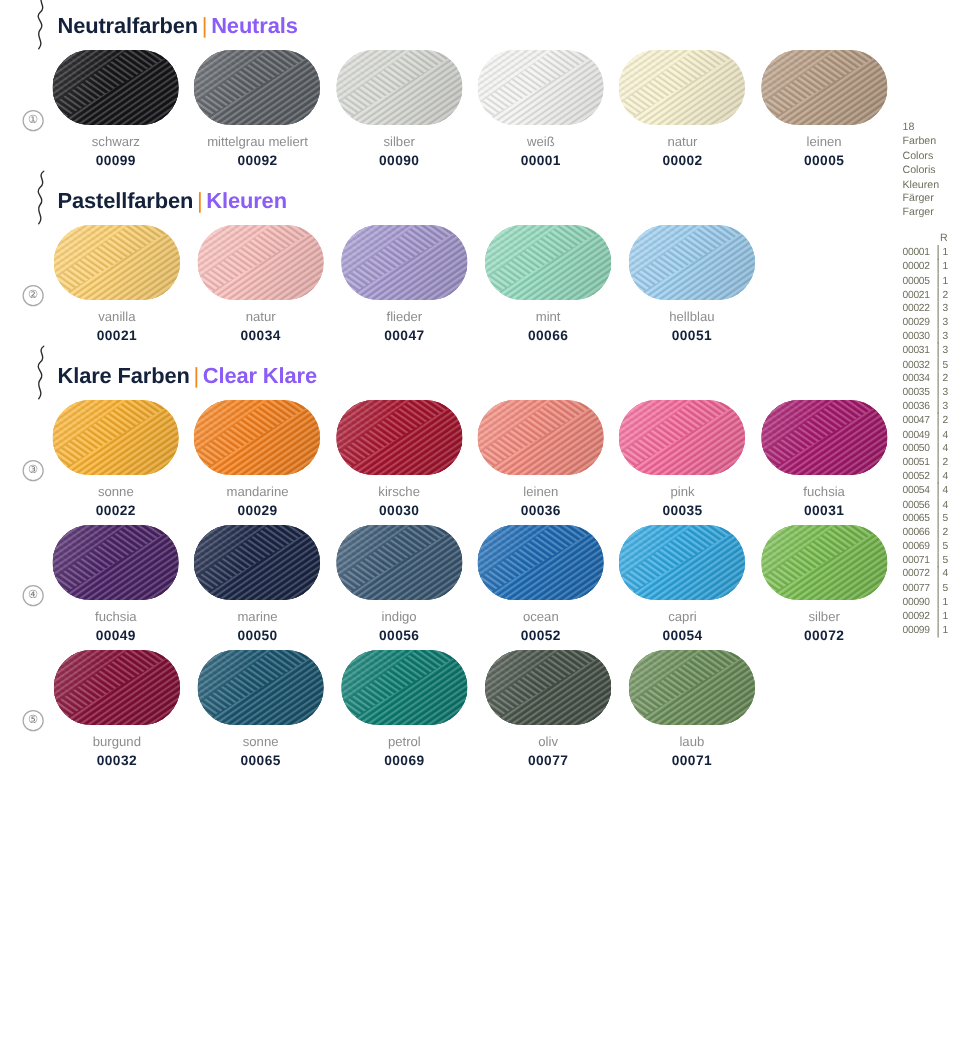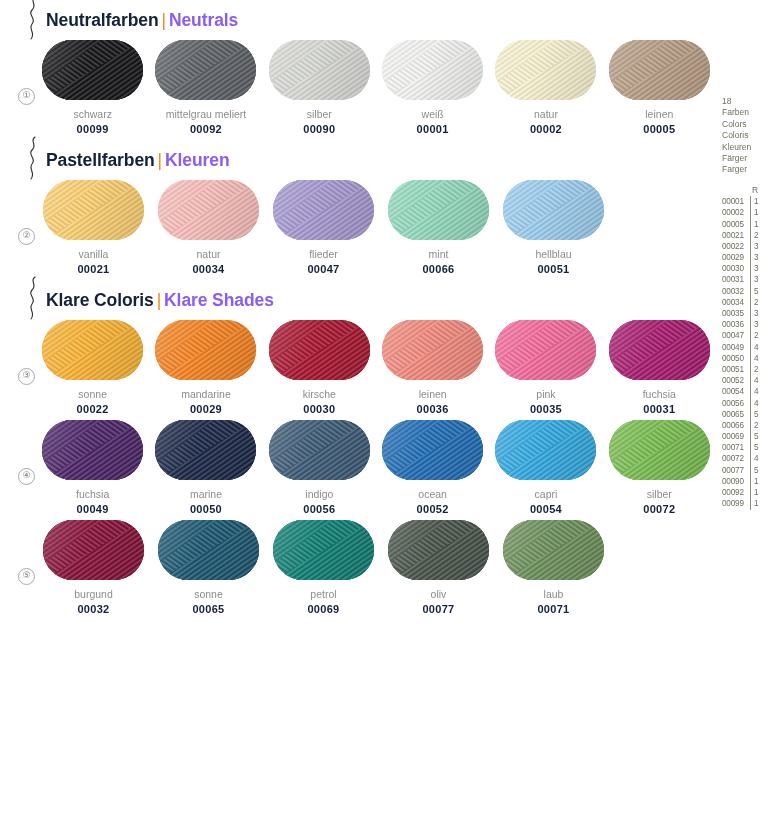--- a/index.html
+++ b/index.html
@@ -474,21 +474,21 @@
               <div class="ccode">00051</div>
             </div>
           </div>
         </div>
       </div>
       <div class="section">
         <div class="section-head">
           <svg class="squiggle" viewBox="0 0 20 44" width="20" height="44">
             <path d="M11 1 C5 5, 14 9, 8 14 C3 19, 13 22, 8 28 C4 33, 12 37, 7 43" fill="none" stroke="#2b2b2b" stroke-width="1.1" stroke-linecap="round"></path>
           </svg>
-          <div class="section-title"><span>Klare Coloris</span><span class="sep">|</span><span class="en">Klare Shades</span></div>
+          <div class="section-title"><span>Klare Farben</span><span class="sep">|</span><span class="en">Clear Klare</span></div>
         </div>
         <div class="row">
           <div class="row-marker">③</div>
           <div class="cells">
             <div class="cell">
               <div class="ball" title="sonne">
                 <svg class="strands" viewBox="0 0 101 60" preserveAspectRatio="none" width="101" height="60">
                   <defs>
                     <pattern id="p12a" width="4" height="4" patternUnits="userSpaceOnUse" patternTransform="rotate(35)">
                       <rect width="4" height="4" fill="#f9b233"></rect>

